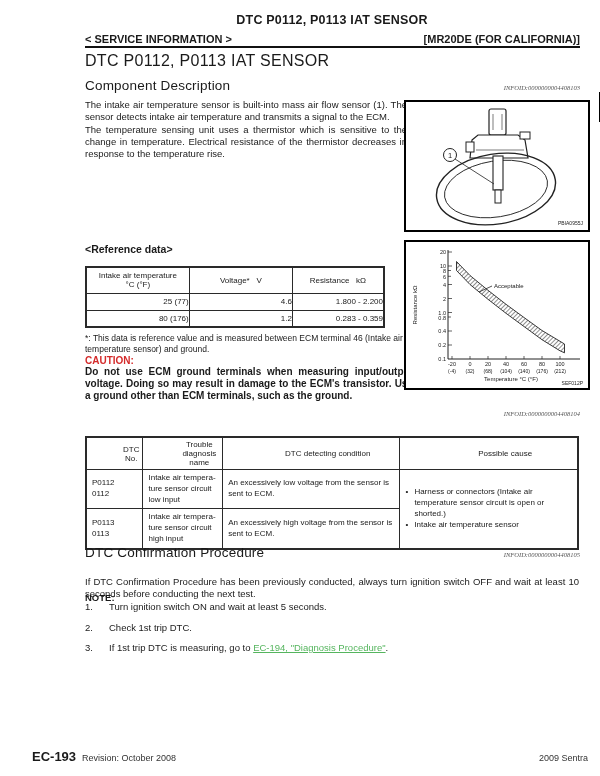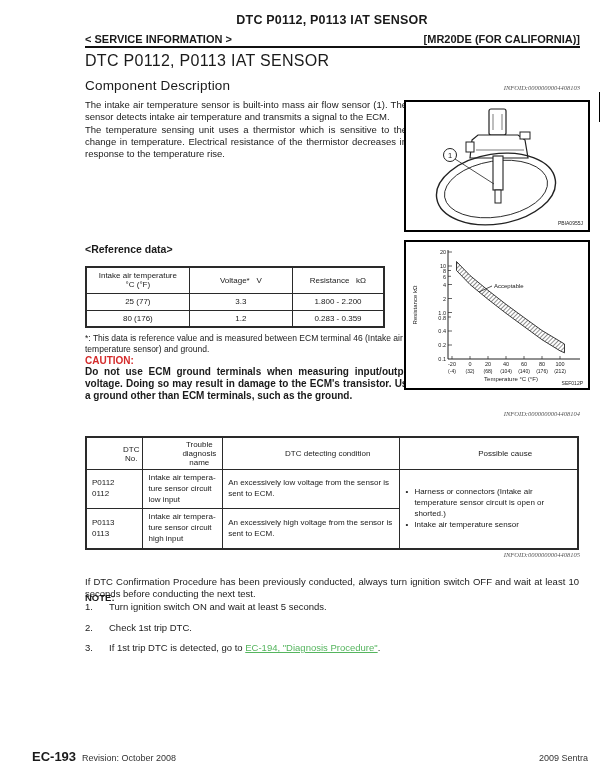--- a/index.html
+++ b/index.html
@@ -24,21 +24,21 @@
 
   .ref-heading { position:absolute; top:243px; left:53px; font-size:10.5px; font-weight:bold; }
 
   table { border-collapse:collapse; }
   .dtable { position:absolute; background:#fff; font-size:8px; }
   .dtable th, .dtable td { border:1px solid #2a2a2a; }
   .dtable { border:2px solid #2a2a2a; }
   .dtable th { font-weight:400; text-align:center; vertical-align:middle; padding:2px 3px; }
   #ref-table { top:266px; left:53px; width:300px; }
   #ref-table th { height:26px; }
-  #ref-table td { height:17px; text-align:center; vertical-align:middle; }
+  #ref-table td { height:17px; text-align:right; vertical-align:middle; }
   .pre { white-space:pre-line; }
 
   .footnote { position:absolute; top:333px; left:53px; width:326px; font-size:8.5px; line-height:1.3; }
   .caution-label { position:absolute; top:355px; left:53px; font-size:10px; font-weight:bold; color:#d42a2a; }
   .caution-text { position:absolute; top:366px; left:53px; width:328px; font-size:10px; font-weight:bold; line-height:1.22; text-align:justify; }
 
   #obd-table { top:436px; left:53px; width:494px; }
   #obd-table th { height:30px;padding-left:36px; }
   #obd-table td { height:38px; vertical-align:middle; padding:3px 5px; text-align:left; line-height:1.35; }
   .cause-list { list-style:none; }
@@ -110,21 +110,21 @@
   <table class="dtable" id="ref-table">
     <tbody>
         <tr>
       <th style="width:104px" class="pre">Intake air temperature
 °C (°F)</th>
       <th style="width:104px">Voltage*&nbsp;&nbsp;&nbsp;V</th>
       <th style="width:92px">Resistance&nbsp;&nbsp;&nbsp;kΩ</th>
     </tr>
     <tr>
       <td>25 (77)</td>
-      <td>3.3</td>
+      <td>4.6</td>
       <td>1.800 - 2.200</td>
     </tr>
     <tr>
       <td>80 (176)</td>
       <td>1.2</td>
       <td>0.283 - 0.359</td>
     </tr>
   </tbody>
     </table>
   <div class="footnote">*: This data is reference value and is measured between ECM terminal 46 (Intake air temperature sensor) and ground.</div>
@@ -241,35 +241,36 @@
       <td class="pre">P0113
 0113</td>
       <td class="pre">Intake air tempera-
 ture sensor circuit
 high input</td>
       <td>An excessively high voltage from the sensor is sent to ECM.</td>
     </tr>
   </tbody>
     </table>
 
+  <div class="sec-heading" style="top:545px">DTC Confirmation Procedure</div>
   <div class="infoid" style="top:551px">INFOID:0000000004408105</div>
   <div class="note-label">NOTE:</div>
   <div class="note-text body-text">If DTC Confirmation Procedure has been previously conducted, always turn ignition switch OFF and wait at least 10 seconds before conducting the next test.</div>
   <div class="steps">
     <div class="step">
       <span class="step-num">1.</span>
       <span class="step-text">Turn ignition switch ON and wait at least 5 seconds.</span>
     </div>
     <div class="step">
       <span class="step-num">2.</span>
       <span class="step-text">Check 1st trip DTC.</span>
     </div>
     <div class="step">
       <span class="step-num">3.</span>
-      <span class="step-text"><span>If 1st trip DTC is detected, go to </span><a class="link">EC-194, "Diagnosis Procedure"</a><span>.</span></span>
+      <span class="step-text"><span>If 1st trip DTC is measuring, go to </span><a class="link">EC-194, "Diagnosis Procedure"</a><span>.</span></span>
     </div>
   </div>
 
   <div class="footer-left">Revision: October 2008</div>
   <div class="footer-center">EC-193</div>
   <div class="footer-right">2009 Sentra</div>
 
   <div class="tab-letter" style="top:66px">A</div>
   <div class="tab-ec">EC</div>
   <div class="tab-letter" style="top:139px">C</div>

